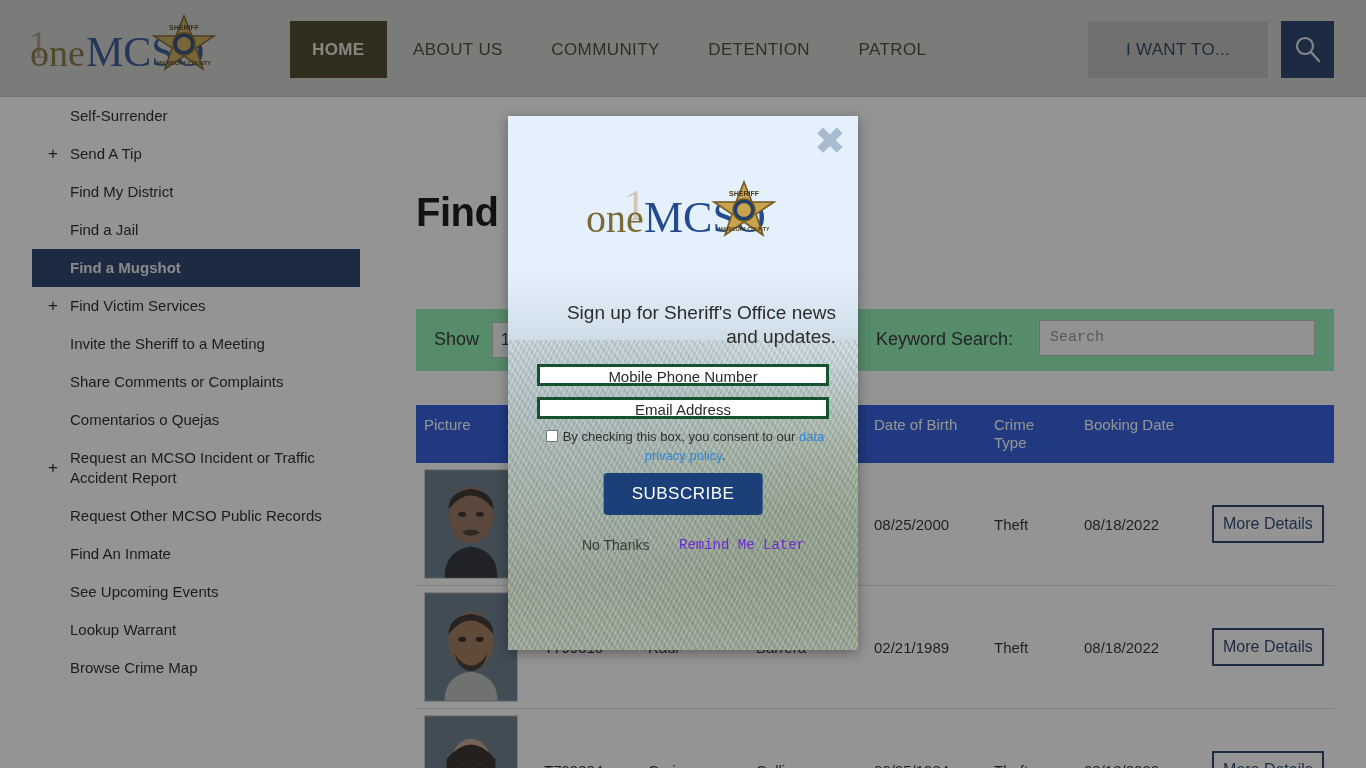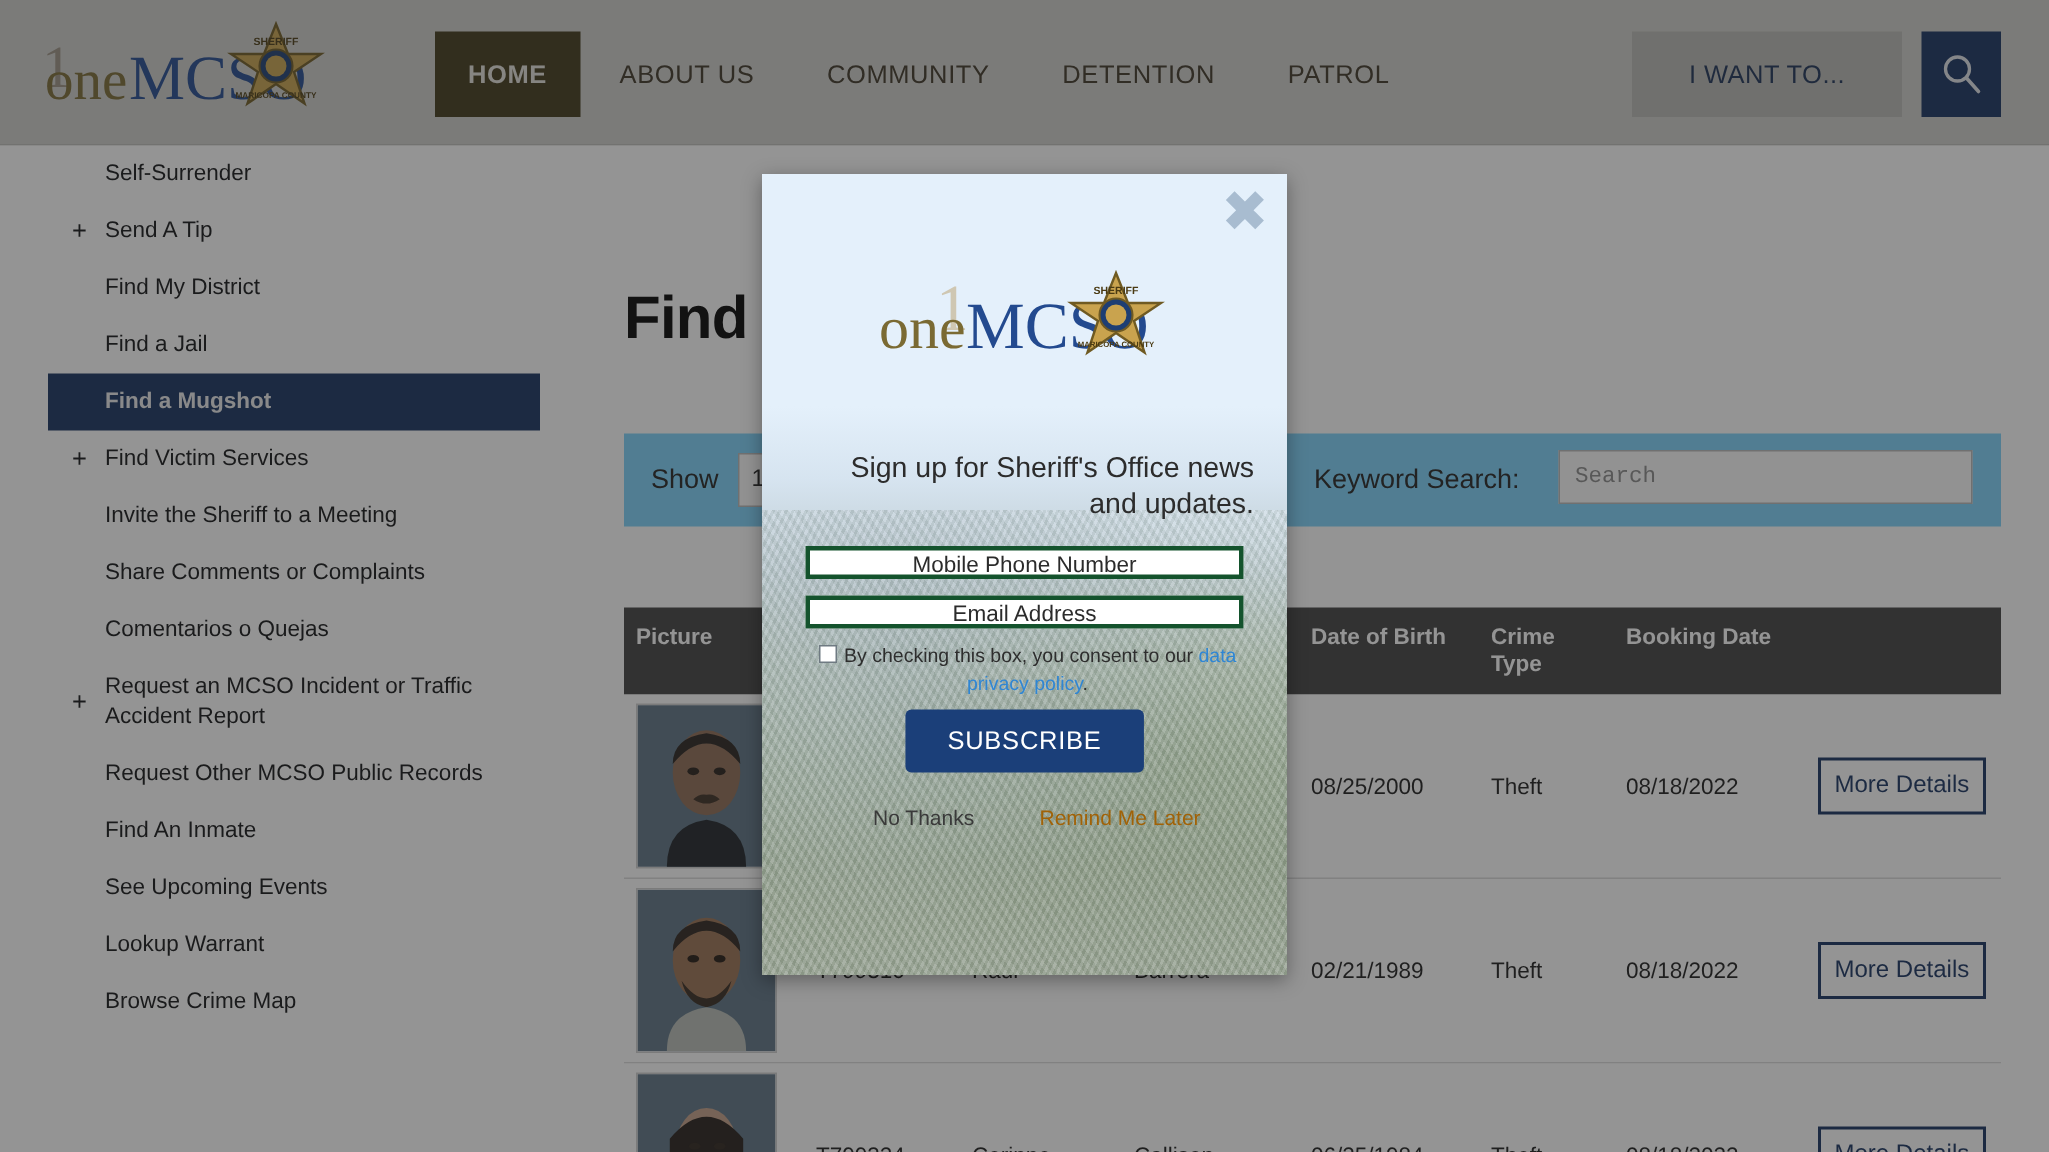--- a/index.html
+++ b/index.html
@@ -63,42 +63,42 @@
   .side-item.active .side-label { color: #e9eaec; font-weight: 600; }
 
   
   .main { position: absolute; left: 360px; top: 97px; width: 1006px; height: 671px; background:#ffffff; }
   .page-title {
     position: absolute; left: 56px; top: 93px;
     font-size: 40px; font-weight: 700; color: #000000; letter-spacing: -.5px;
   }
 
   .filterbar {
-    position: absolute; left: 56px; top: 192px; width: 918px; height: 62px;
-    background: #7dd3fc;
+    position: absolute; left: 56px; top: 212px; width: 918px; height: 62px;
+    background: #86efac;
   }
   .filter-show-label { position:absolute; left: 18px; top: 20px; font-size: 18px; color:#222; }
   .filter-select {
     position: absolute; left: 76px; top: 13px; width: 92px; height: 36px;
     border: 1px solid #b9b9b9; background: #fbfbfb;
     font-size: 16px; color: #222; padding: 0 8px; line-height: 34px;
   }
   .filter-entries { position:absolute; left: 178px; top: 20px; font-size: 18px; color:#222; }
   .kw-label { position: absolute; left: 460px; top: 20px; font-size: 18px; color: #222; }
   .kw-input {
     position: absolute; left: 623px; top: 11px; width: 276px; height: 36px;
     border: 1px solid #b9b9b9; background: #fbfbfb;
     font-size: 15px; color: #8a8a8a; padding: 0 10px; line-height: 34px; font-family: Liberation Mono, monospace;
   }
 
   
   .tbl { position: absolute; left: 56px; top: 308px; width: 918px; }
   .tbl-head {
-    display: flex; background: #404040; color: #ffffff;
-    font-size: 15px; font-weight: 700; min-height: 54px;
+    display: flex; background: #1d4ed8; color: #ffffff;
+    font-size: 15px; font-weight: 400; min-height: 54px;
   }
   .tbl-head > div { padding: 11px 6px 11px 8px; line-height: 18px; }
   .tbl-row {
     display: flex; align-items: center;
     border-bottom: 1px solid #dadada; min-height: 123px; background: #ffffff;
   }
   .tbl-row > div { padding: 6px 6px 6px 8px; font-size: 15px; color: #1b1b1b; }
   .c-pic   { width: 120px; flex: 0 0 120px; }
   .c-book  { width: 104px; flex: 0 0 104px; }
   .c-first { width: 108px; flex: 0 0 108px; }
@@ -184,21 +184,21 @@
     border: 1px solid #6f7a82; vertical-align: -1px; margin-right: 5px; cursor: pointer;
   }
   .m-link { color: #2f86d4; text-decoration: none; cursor: pointer; }
 
   .m-subscribe {
     position: absolute; left: 50%; top: 357px; transform: translateX(-50%);
     background: #1b3f79; color: #fff; font-size: 17px; letter-spacing: .5px;
     padding: 11px 28px; border: none; border-radius: 4px; cursor: pointer;
   }
   .m-nothanks { position: absolute; left: 74px; top: 421px; font-size: 14px; color: #3a3a3a; cursor: pointer; }
-  .m-remind   { position: absolute; left: 185px; top: 421px; font-size: 14px; color: #a16207; cursor: pointer; }
+  .m-remind   { position: absolute; left: 171px; top: 421px; font-size: 14px; color: #6d28d9; cursor: pointer; font-family: Liberation Mono, monospace; }
 </style>
 </head>
 <body>
 
 <div id="page">
 
   <div class="header">
     <div class="logo-wrap">
       <svg class="logo-svg" width="210" height="80" viewBox="0 0 210 80">
         <text x="0" y="48" font-family="'Liberation Serif', serif" font-size="40" fill="#9b9183">1</text>

